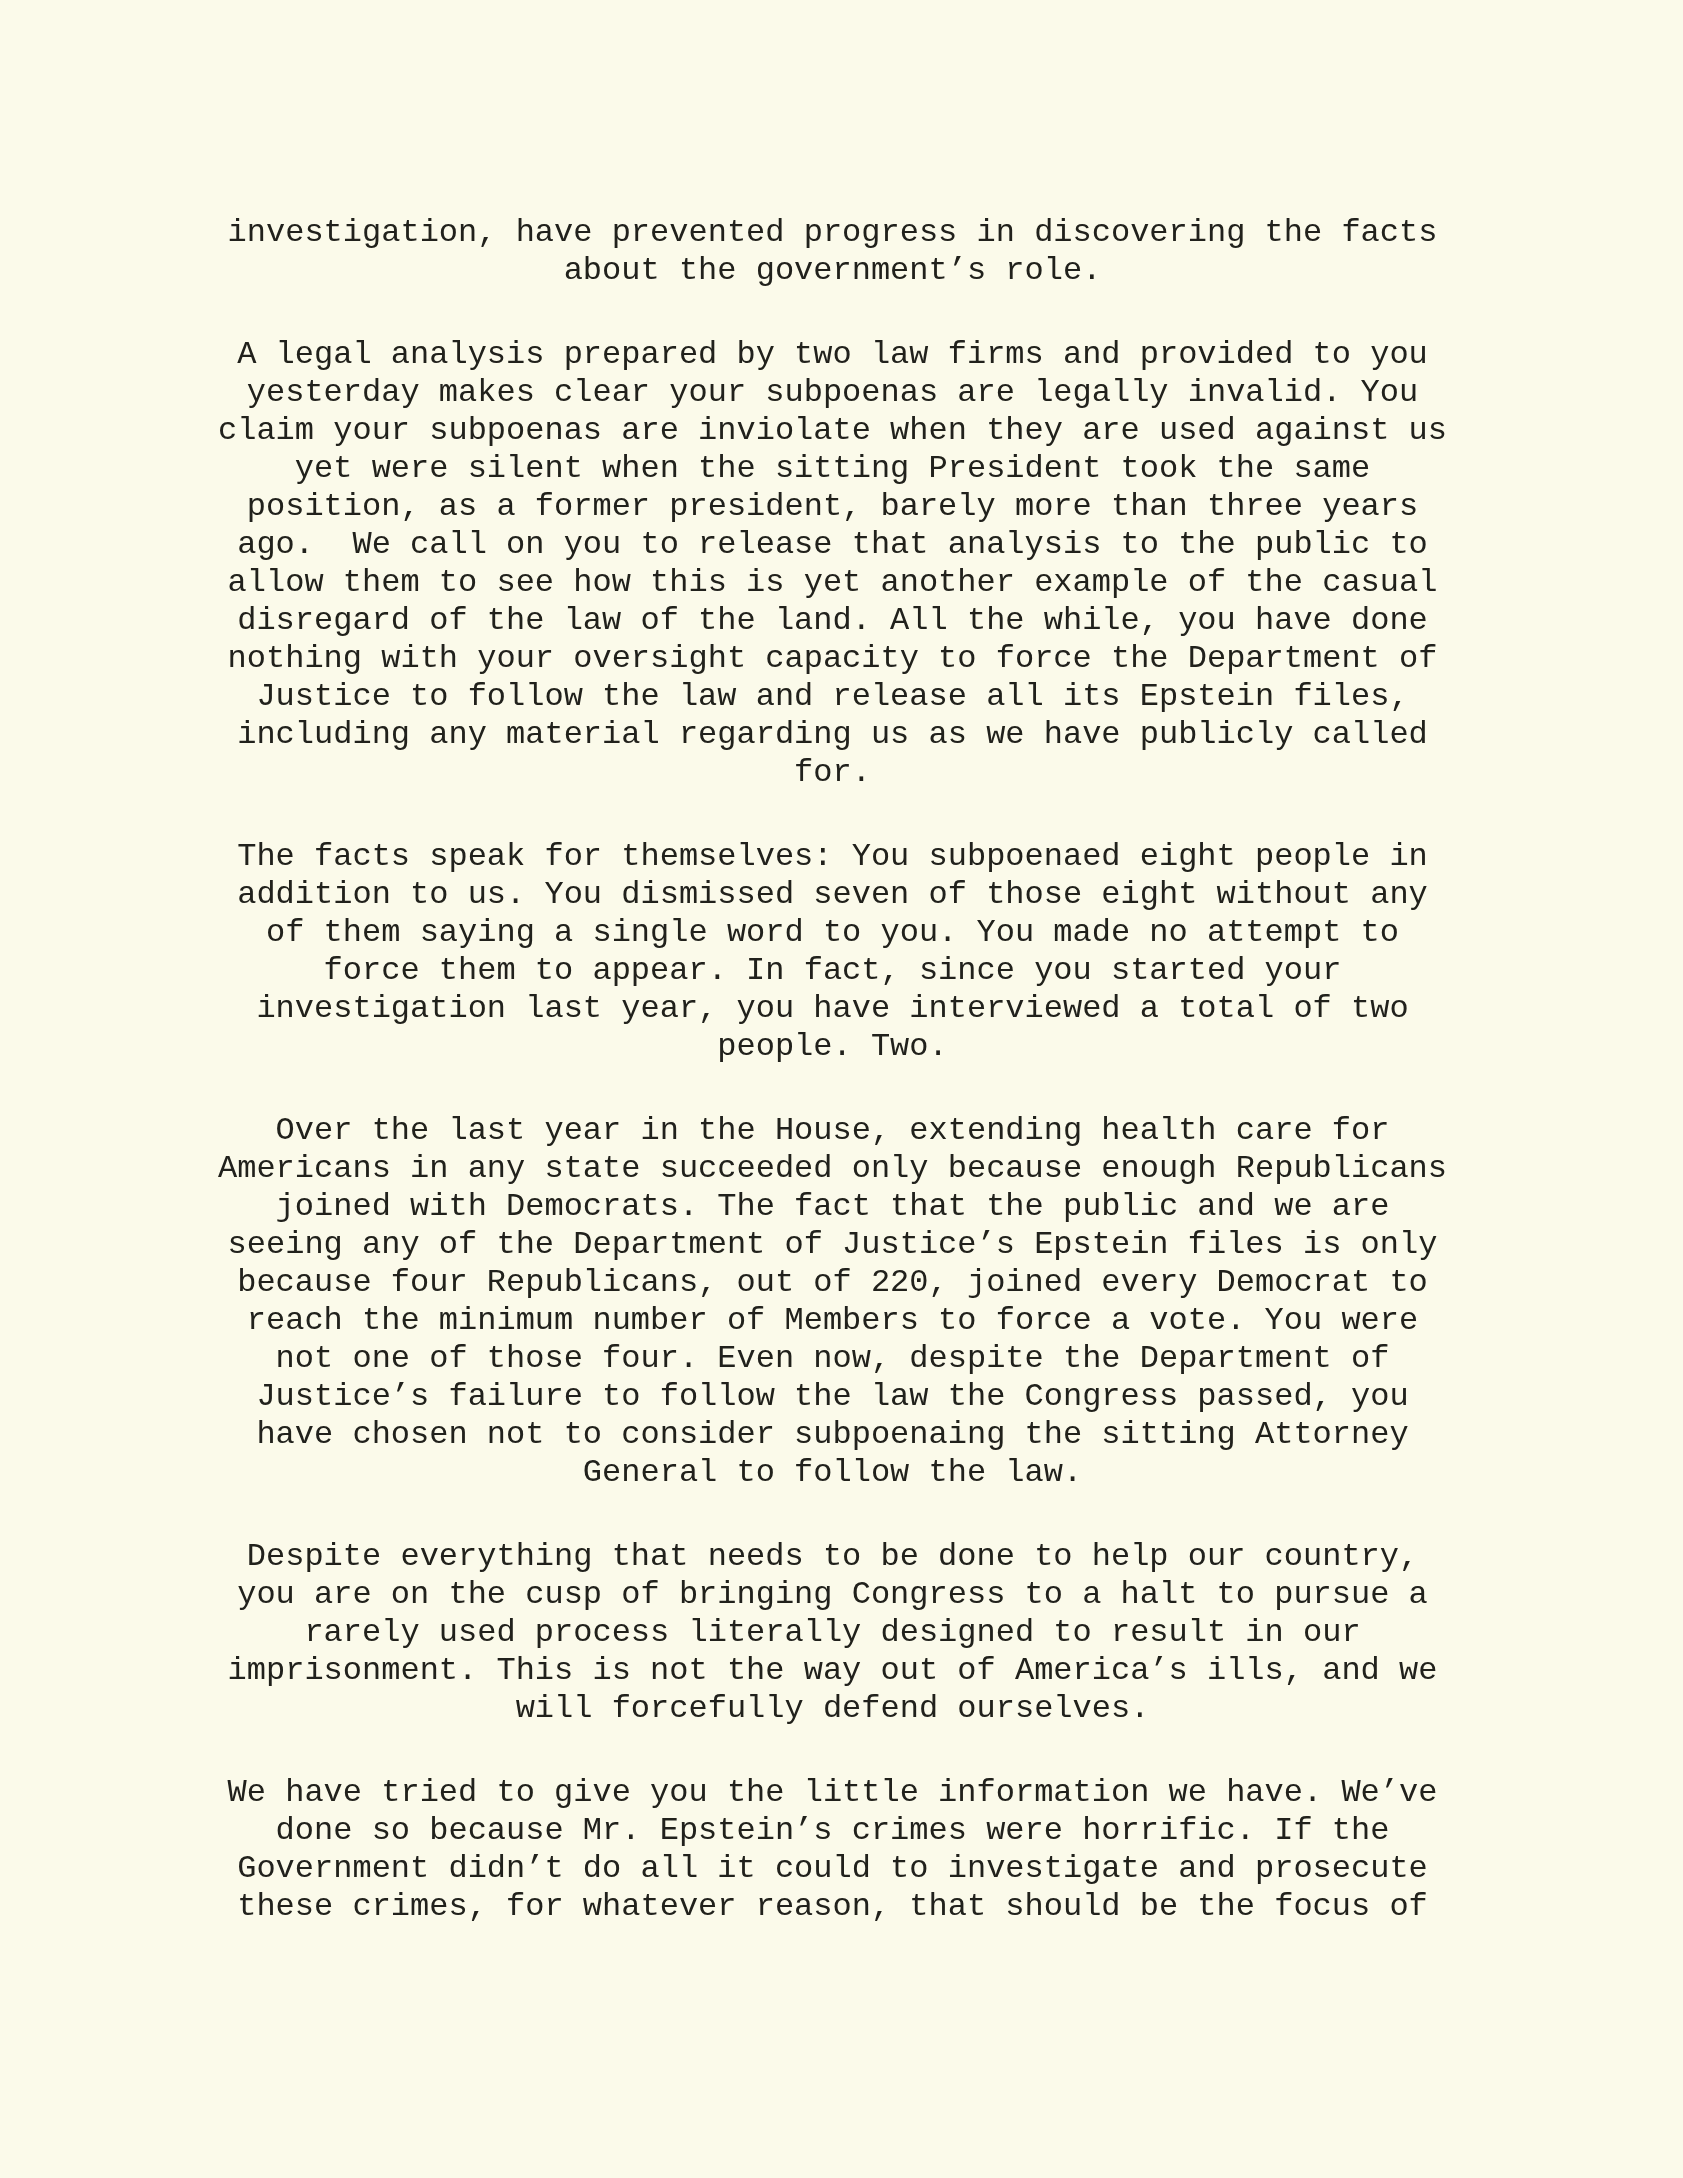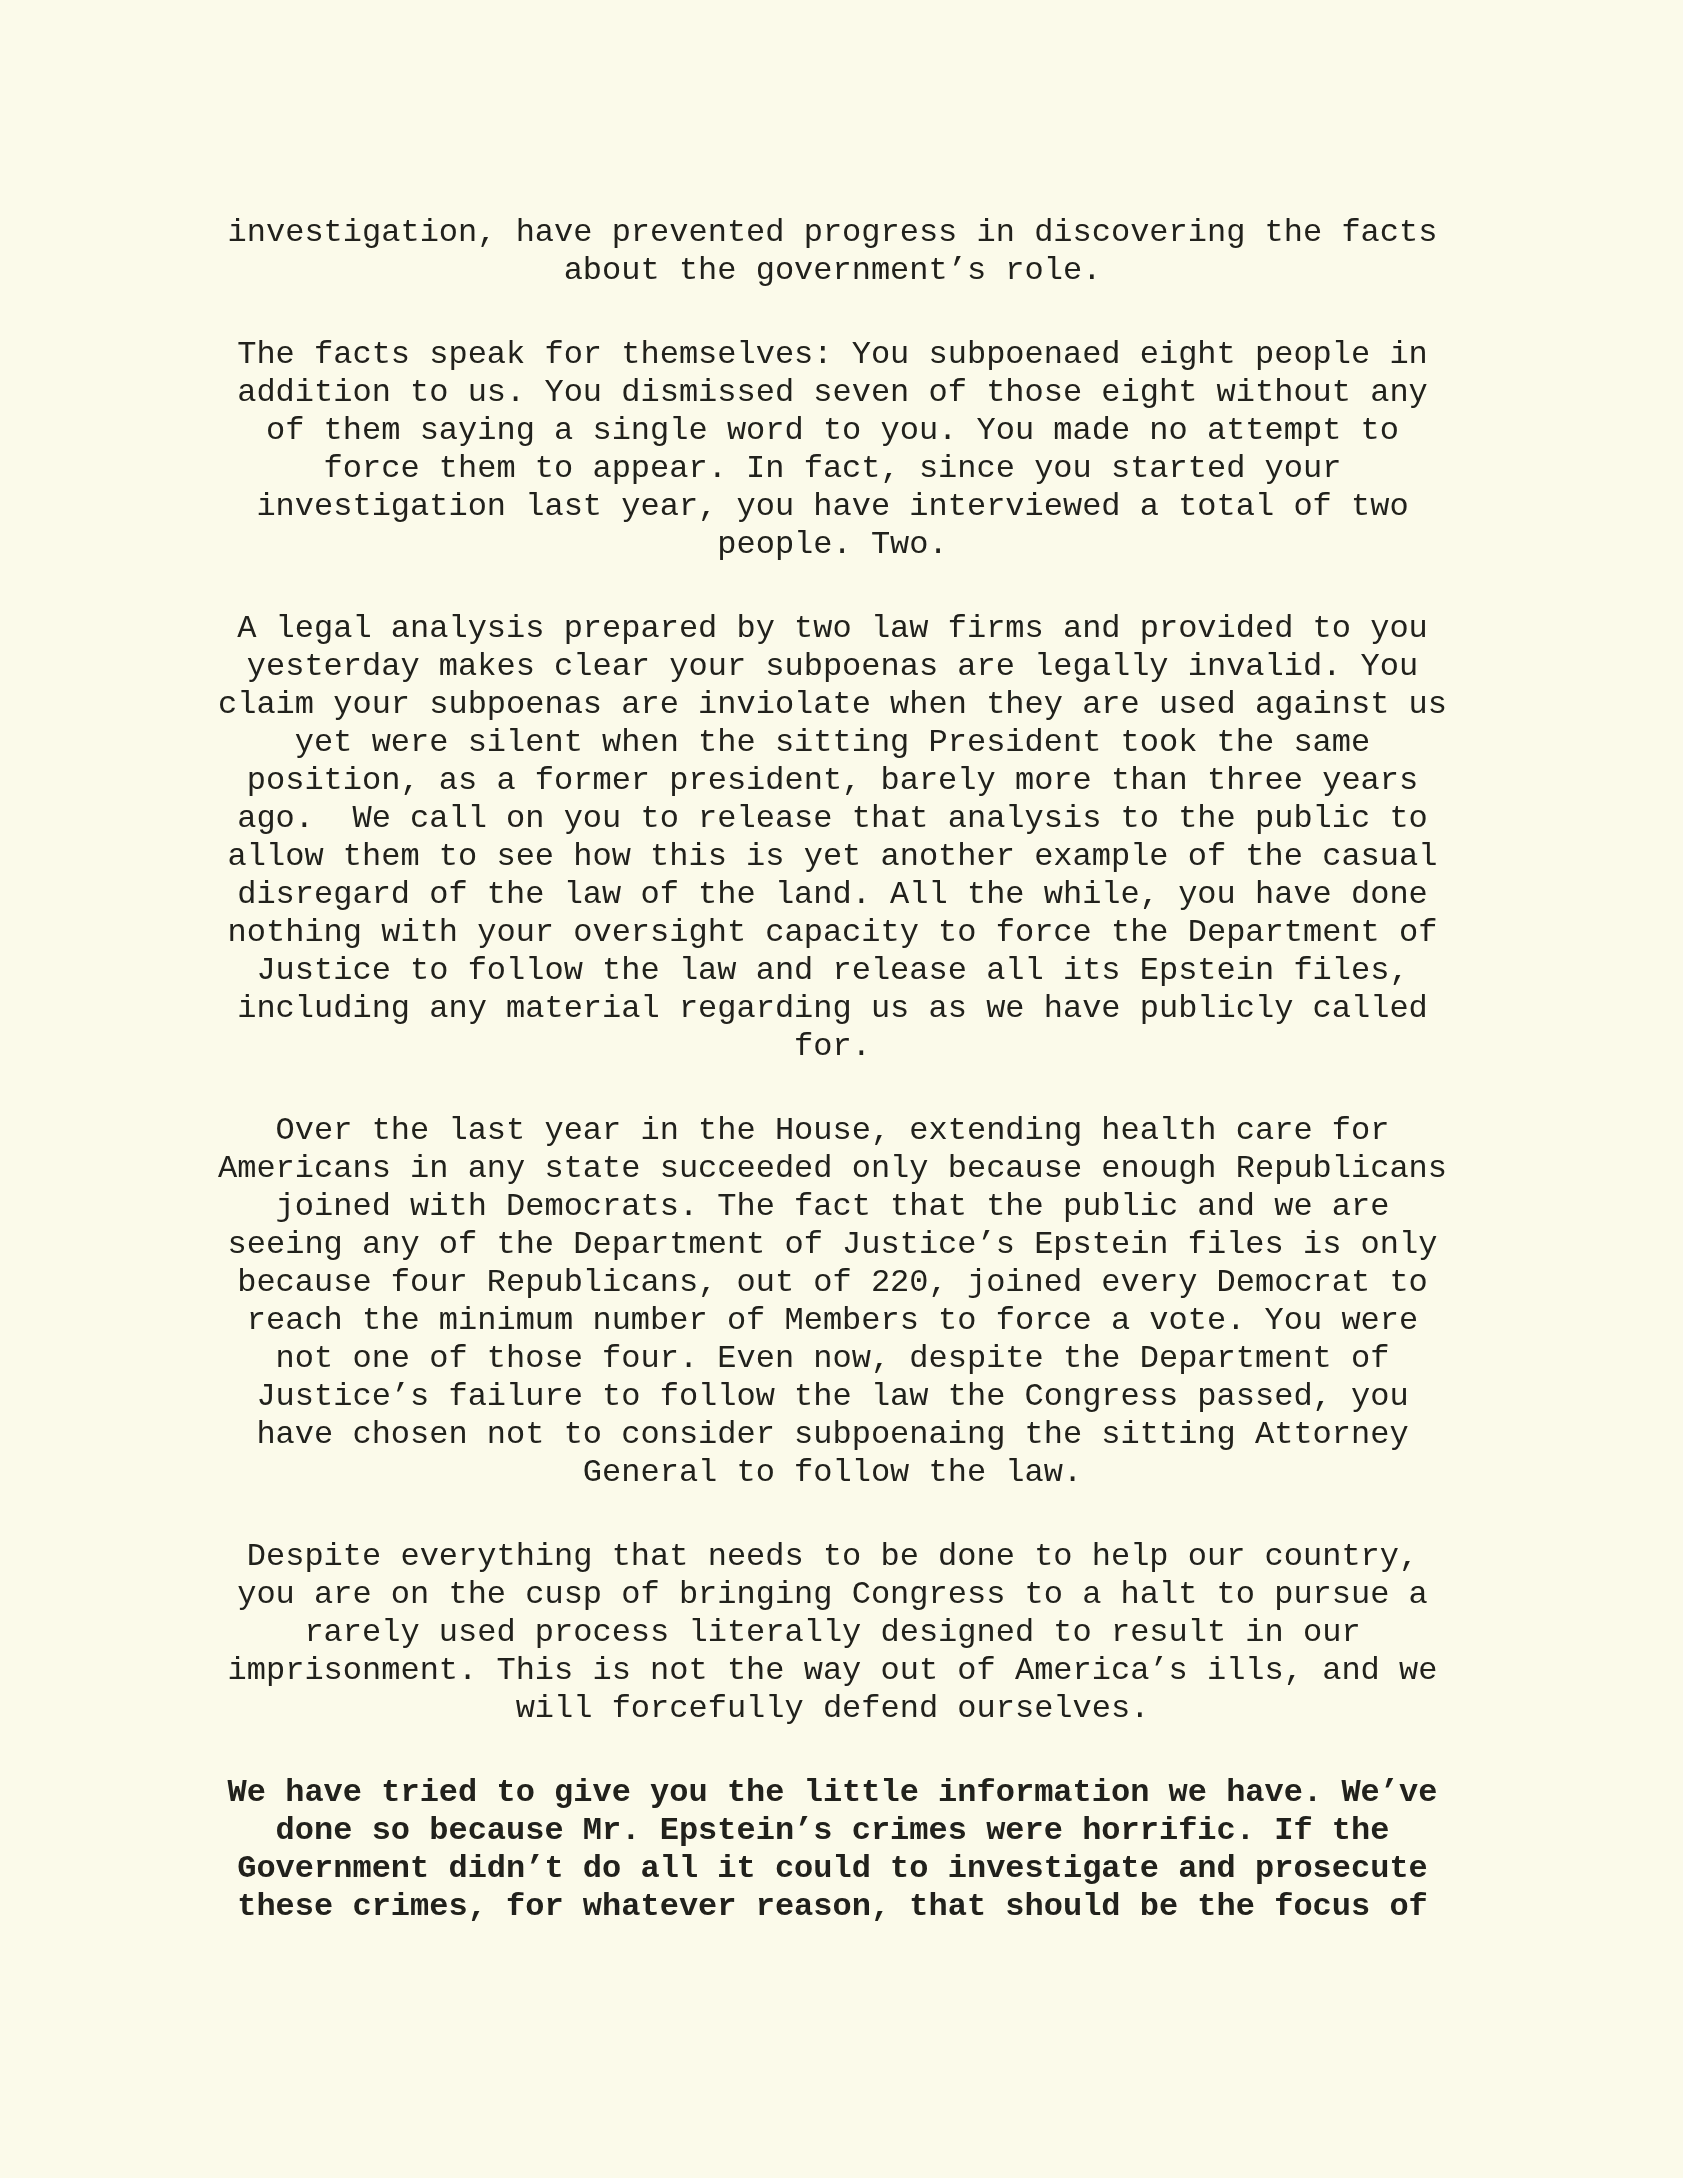--- a/index.html
+++ b/index.html
@@ -27,47 +27,47 @@
   }
   .para {
     font-family: "Liberation Mono", "DejaVu Sans Mono", monospace;
     font-size: 32px;
     line-height: 38px;
     color: var(--ink);
     white-space: pre;
     letter-spacing: 0;
     margin: 0 0 38px 0;
   }
-  .para:last-child { margin-bottom: 0; font-weight: bold; }
+  .para:last-child { margin-bottom: 0; }
 </style>
 </head>
 <body>
 
 <main class="page">
   <article class="letter-body">
     <p class="para">investigation, have prevented progress in discovering the facts
 about the government’s role.</p>
-    <p class="para">The facts speak for themselves: You subpoenaed eight people in
-addition to us. You dismissed seven of those eight without any
-of them saying a single word to you. You made no attempt to
-force them to appear. In fact, since you started your
-investigation last year, you have interviewed a total of two
-people. Two.</p>
     <p class="para">A legal analysis prepared by two law firms and provided to you
 yesterday makes clear your subpoenas are legally invalid. You
 claim your subpoenas are inviolate when they are used against us
 yet were silent when the sitting President took the same
 position, as a former president, barely more than three years
 ago.  We call on you to release that analysis to the public to
 allow them to see how this is yet another example of the casual
 disregard of the law of the land. All the while, you have done
 nothing with your oversight capacity to force the Department of
 Justice to follow the law and release all its Epstein files,
 including any material regarding us as we have publicly called
 for.</p>
+    <p class="para">The facts speak for themselves: You subpoenaed eight people in
+addition to us. You dismissed seven of those eight without any
+of them saying a single word to you. You made no attempt to
+force them to appear. In fact, since you started your
+investigation last year, you have interviewed a total of two
+people. Two.</p>
     <p class="para">Over the last year in the House, extending health care for
 Americans in any state succeeded only because enough Republicans
 joined with Democrats. The fact that the public and we are
 seeing any of the Department of Justice’s Epstein files is only
 because four Republicans, out of 220, joined every Democrat to
 reach the minimum number of Members to force a vote. You were
 not one of those four. Even now, despite the Department of
 Justice’s failure to follow the law the Congress passed, you
 have chosen not to consider subpoenaing the sitting Attorney
 General to follow the law.</p>

